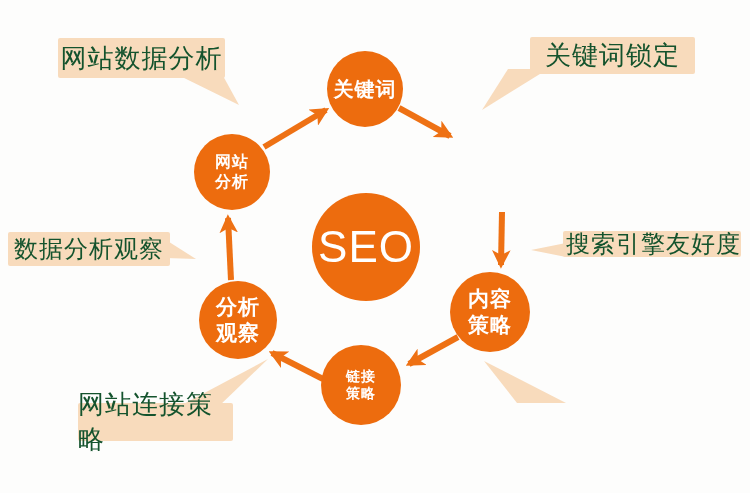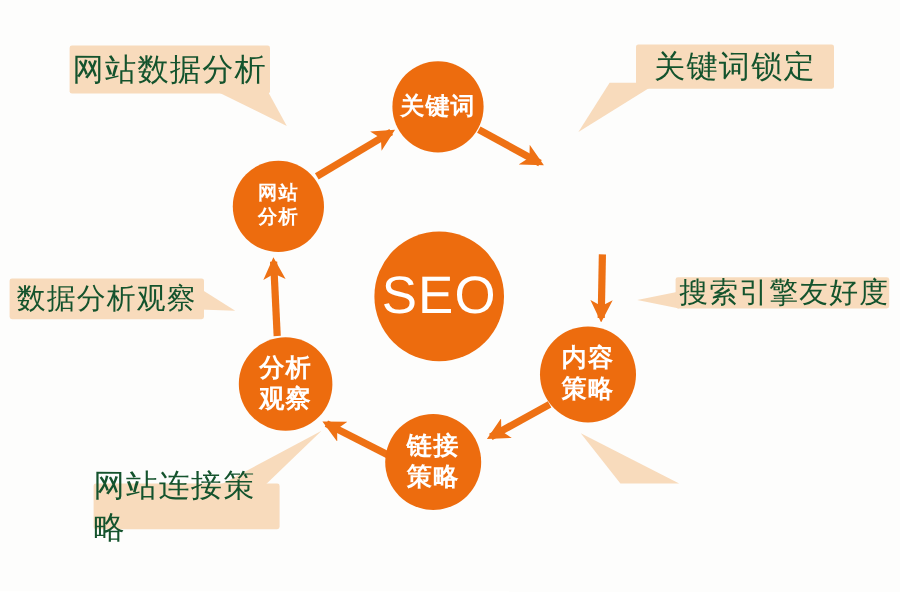--- a/index.html
+++ b/index.html
@@ -14,21 +14,21 @@
   .node{
     position:absolute;border-radius:50%;
     background:#ed6c0e;color:#ffffff;
     display:flex;align-items:center;justify-content:center;text-align:left;
     font-weight:700;white-space:pre-line;
   }
   .node-label{white-space:pre-line;line-height:1.25;letter-spacing:1px;}
   .n-keywords   {left:327px;top:51px; width:76px;height:76px;font-size:20px;}
   .n-friendly   {left:454px;top:124px;width:80px;height:80px;font-size:20px;}
   .n-content    {left:450px;top:272px;width:80px;height:80px;font-size:21px;}
-  .n-link       {left:321px;top:345px;width:80px;height:80px;font-size:21px;}
+  .n-link       {left:321px;top:345px;width:80px;height:80px;font-size:14px;}
   .n-observe    {left:199px;top:281px;width:78px;height:78px;font-size:21px;}
   .n-webanalysis{left:194px;top:134px;width:76px;height:76px;font-size:16px;}
   .n-center     {left:312px;top:193px;width:108px;height:108px;}
   .n-center .node-label{font-size:44px;font-weight:400;letter-spacing:1px;line-height:1;}
 
   
   .callout{
     position:absolute;background:#f8dbbc;color:#14532d;
     display:flex;align-items:center;justify-content:center;
     font-size:26px;letter-spacing:1px;border-radius:2px;

